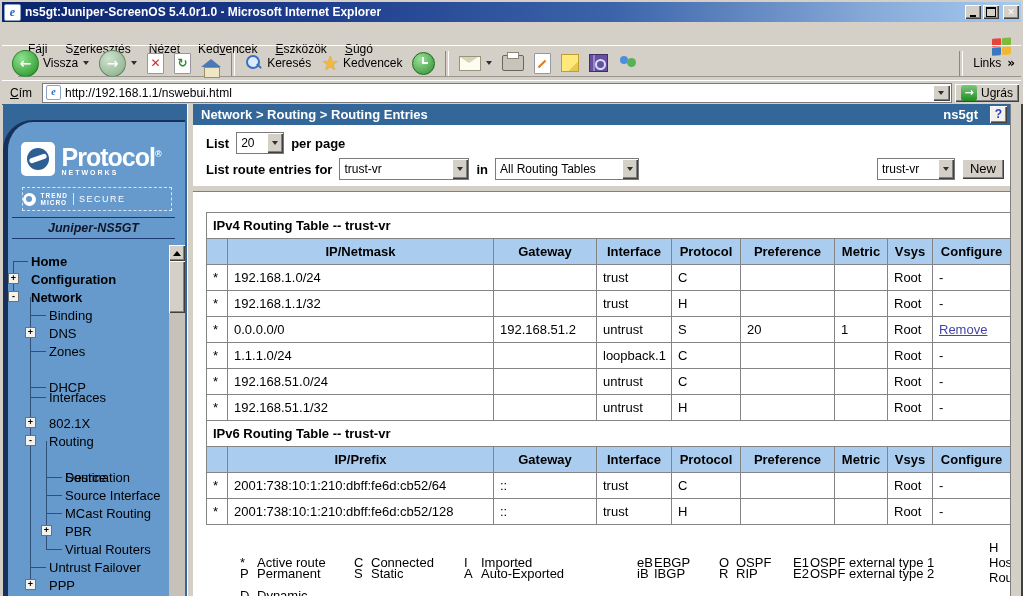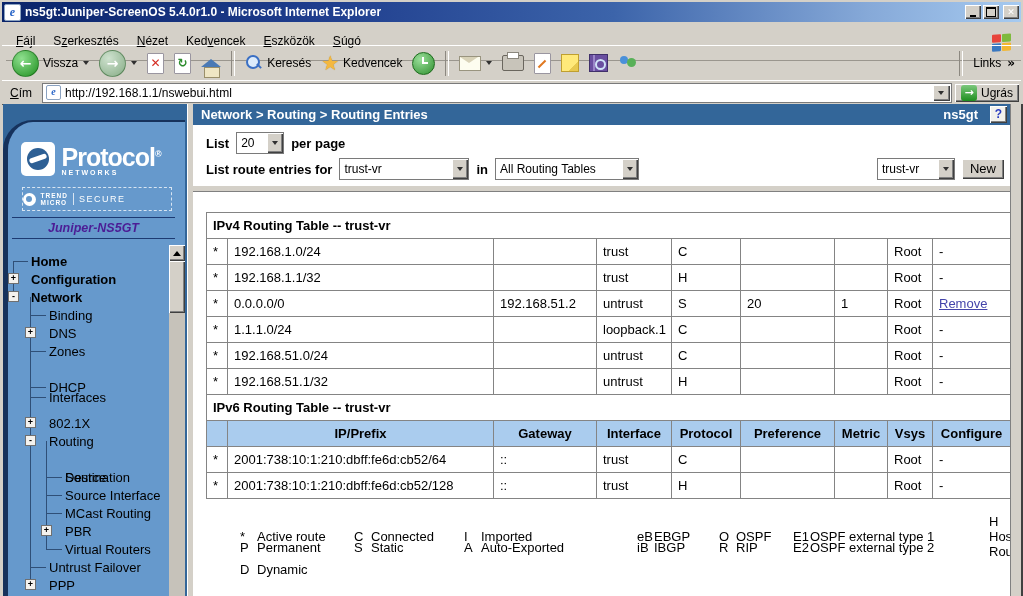--- a/index.html
+++ b/index.html
@@ -15,22 +15,22 @@
     display:flex;align-items:center;padding:0 2px;color:#fff}
   .eicon{width:15px;height:15px;background:#fff;border:1px solid #8ba2c0;border-radius:2px;
     color:#2a66c8;font:bold italic 12px/14px "Liberation Serif",serif;text-align:center;flex:0 0 auto}
   .title-text{font-size:12px;font-weight:bold;margin-left:4px;flex:1;white-space:nowrap;overflow:hidden}
   .wbtn{width:16px;height:14px;display:flex;align-items:center;justify-content:center;margin-left:2px}
   .glyph-min{width:6px;height:2px;background:#000;margin-top:7px}
   .glyph-max{width:8px;height:7px;border:1px solid #000;border-top-width:2px}
   .glyph-x{font:bold 9px/1 "DejaVu Sans",sans-serif}
 
   
-  .menubar{left:6px;top:22px;right:2px;height:22px;display:flex;align-items:flex-end;
-    border-bottom:1px solid #9a968e;padding:8px 1px}
+  .menubar{left:18px;top:22px;right:2px;height:22px;display:flex;align-items:flex-start;
+    border-bottom:1px solid #9a968e;padding:16px 1px}
   .menu-items{display:flex;align-items:center}
   .menu-item{font-size:12px;padding:4px 9px;white-space:nowrap}
   .flag{margin-left:auto;margin-right:8px;width:20px;height:18px;display:grid;
     grid-template-columns:9px 9px;grid-template-rows:8px 8px;gap:1px;transform:skewY(-4deg)}
   .flag div{border-radius:1px}
   .f1{background:#e8443b}.f2{background:#7eba3d}.f3{background:#3a78c0}.f4{background:#f2b731}
 
   
   .toolbar{left:2px;top:45px;right:2px;height:34px;display:flex;align-items:center;gap:2px;
     border-top:1px solid #fff;border-bottom:1px solid #9a968e;padding:0 6px;font-size:12px}
@@ -103,21 +103,21 @@
   .jname sup{font-size:9px}
   .jnet{font-size:7px;font-weight:bold;letter-spacing:2px;margin-top:0}
   .trend{margin:11px auto 0;width:148px;height:22px;border:1px dashed rgba(255,255,255,.75);
     display:flex;align-items:center;gap:5px;color:#fff}
   .tball{width:13px;height:13px;border-radius:50%;background:#fff;position:relative}
   .tball:after{content:"";position:absolute;left:3px;top:3px;width:6px;height:6px;border-radius:50%;background:#6699cc}
   .ttext{font-size:6.5px;font-weight:bold;line-height:7px;letter-spacing:1px}
   .tsep{width:1px;height:12px;background:rgba(255,255,255,.75)}
   .tsecure{font-size:9px;letter-spacing:1.5px}
   .devbox{margin:6px 10px 0 4px;border-top:1px solid #1c3a72;border-bottom:1px solid #1c3a72;
-    padding:3px 0;text-align:center;font-style:italic;font-weight:bold;font-size:12.5px;color:#4c1d95}
+    padding:3px 0;text-align:center;font-style:italic;font-weight:bold;font-size:12.5px;color:#0f172a}
   .tree{position:relative;margin-top:13px;height:350px}
   .trow{position:absolute;left:0;right:0;height:18px;font-size:13px;display:flex;align-items:center}
   .trow.b{font-weight:bold}
   .tlabel{white-space:nowrap}
   .tick{position:absolute;top:9px;height:1px;background:#2f4f77}
   .tvline{position:absolute;width:1px;background:#2f4f77}
   .tbox{position:absolute;top:3px;width:11px;height:11px;background:#f4f2ee;border:1px solid #707070;
     box-sizing:border-box;font:bold 9px/8px "Liberation Sans",sans-serif;text-align:center;z-index:2}
   .sscroll{position:absolute;top:141px;right:2px;width:16px;bottom:0;background:#c6c2ba;z-index:3}
   .sbtn{height:16px;display:flex;align-items:center;justify-content:center}
@@ -428,20 +428,31 @@
             <col style="width: 94px;">
             <col style="width: 53px;">
             <col style="width: 45px;">
             <col style="width: 78px;">
           </colgroup>
           <tbody>
             <tr>
               <td colspan="9" class="sect">IPv4 Routing Table -- trust-vr</td>
             </tr>
             <tr>
+              <th></th>
+              <th>IP/Netmask</th>
+              <th>Gateway</th>
+              <th>Interface</th>
+              <th>Protocol</th>
+              <th>Preference</th>
+              <th>Metric</th>
+              <th>Vsys</th>
+              <th>Configure</th>
+            </tr>
+            <tr>
               <td class="c-star">*</td>
               <td>192.168.1.0/24</td>
               <td></td>
               <td>trust</td>
               <td>C</td>
               <td></td>
               <td></td>
               <td>Root</td>
               <td>-</td>
             </tr>

